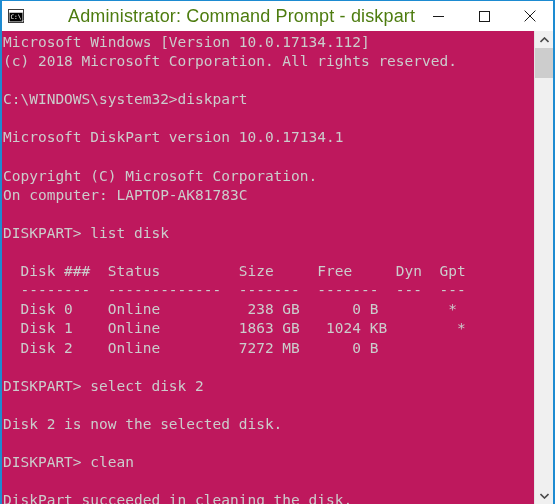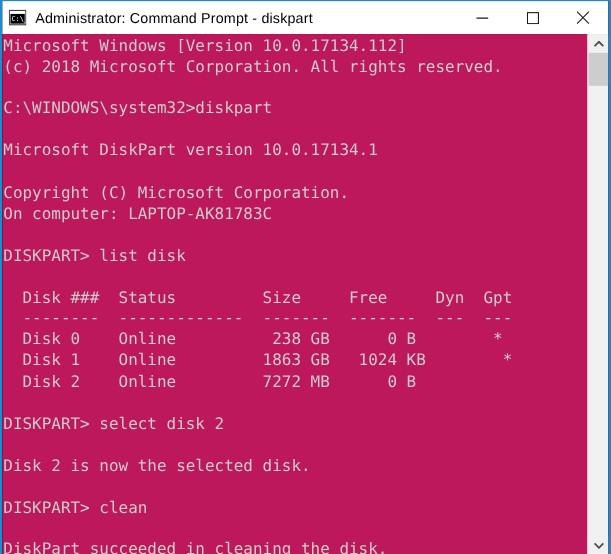--- a/index.html
+++ b/index.html
@@ -43,26 +43,27 @@
     width: 16px;
     height: 16px;
     margin-left: 6px;
     margin-right: 8px;
     flex: 0 0 auto;
     position: relative;
   }
 
   #title-text {
     font-family: "Liberation Sans", sans-serif;
-    font-size: 13px;
-    color: #000000;
+    font-size: 18px;
+    color: #4d7c0f;
     letter-spacing: 0.15px;
     white-space: nowrap;
     flex: 1 1 auto;
     overflow: hidden;
+    margin-left: 36px;
   }
 
   .caption-btn {
     width: 46px;
     height: 30px;
     display: flex;
     align-items: center;
     justify-content: center;
     flex: 0 0 auto;
   }

